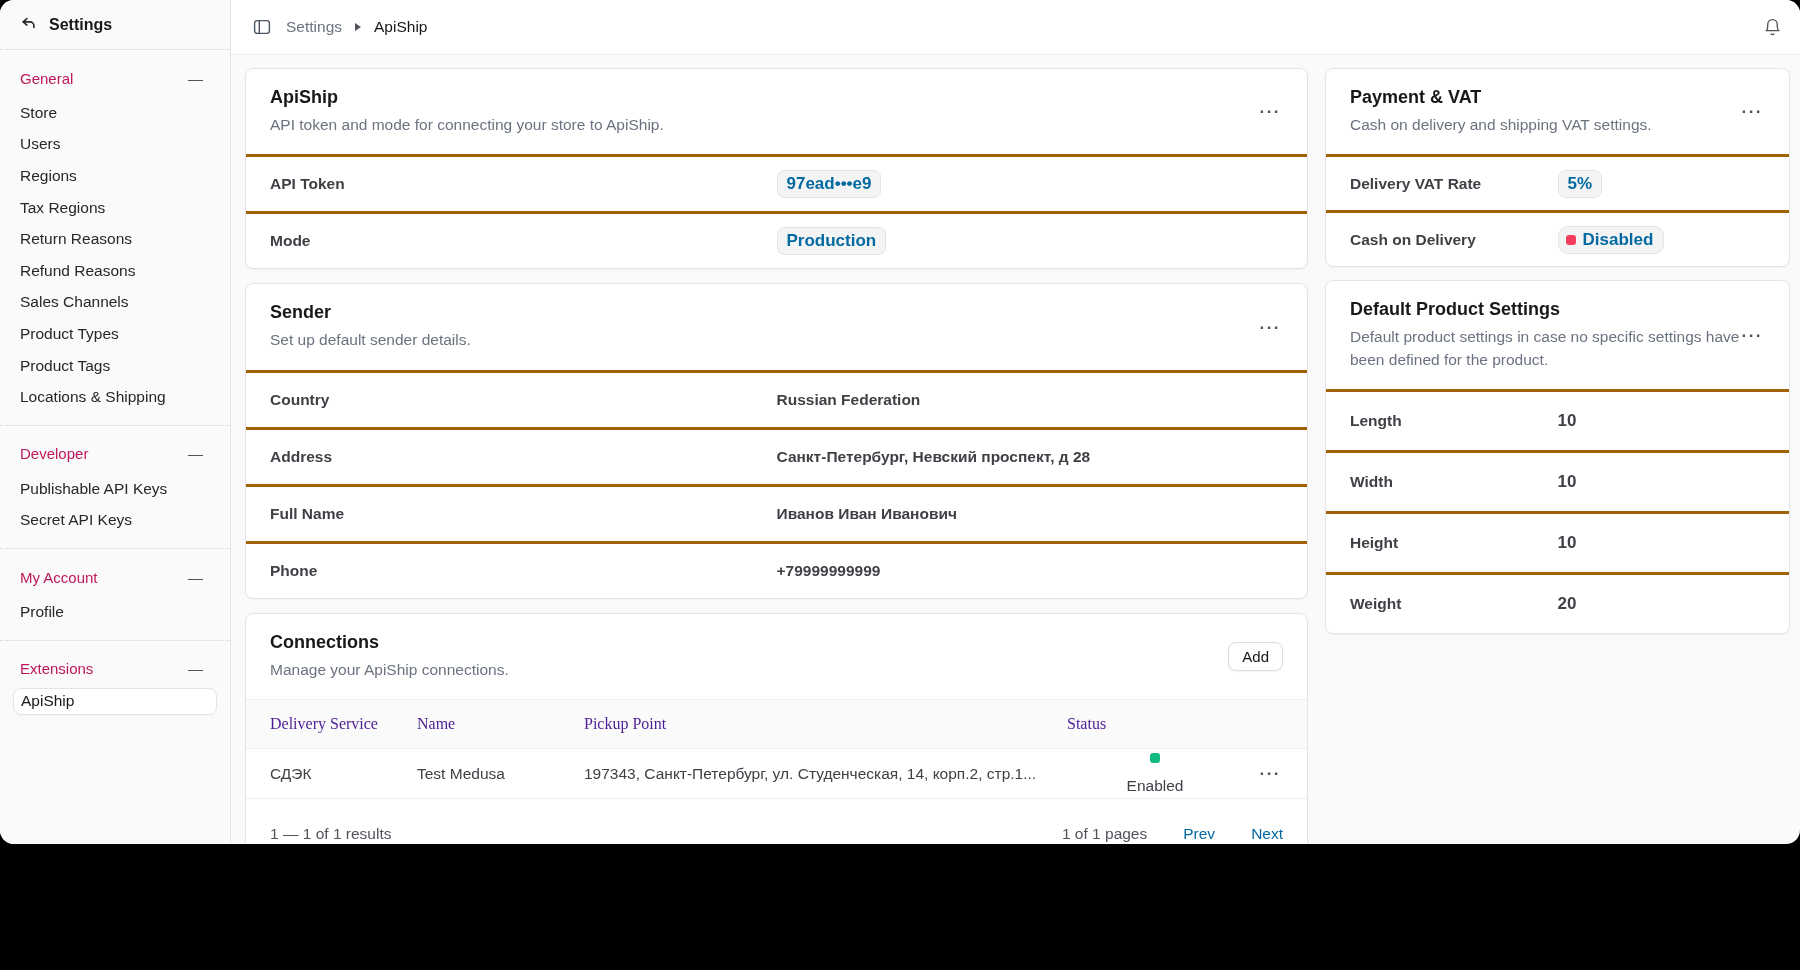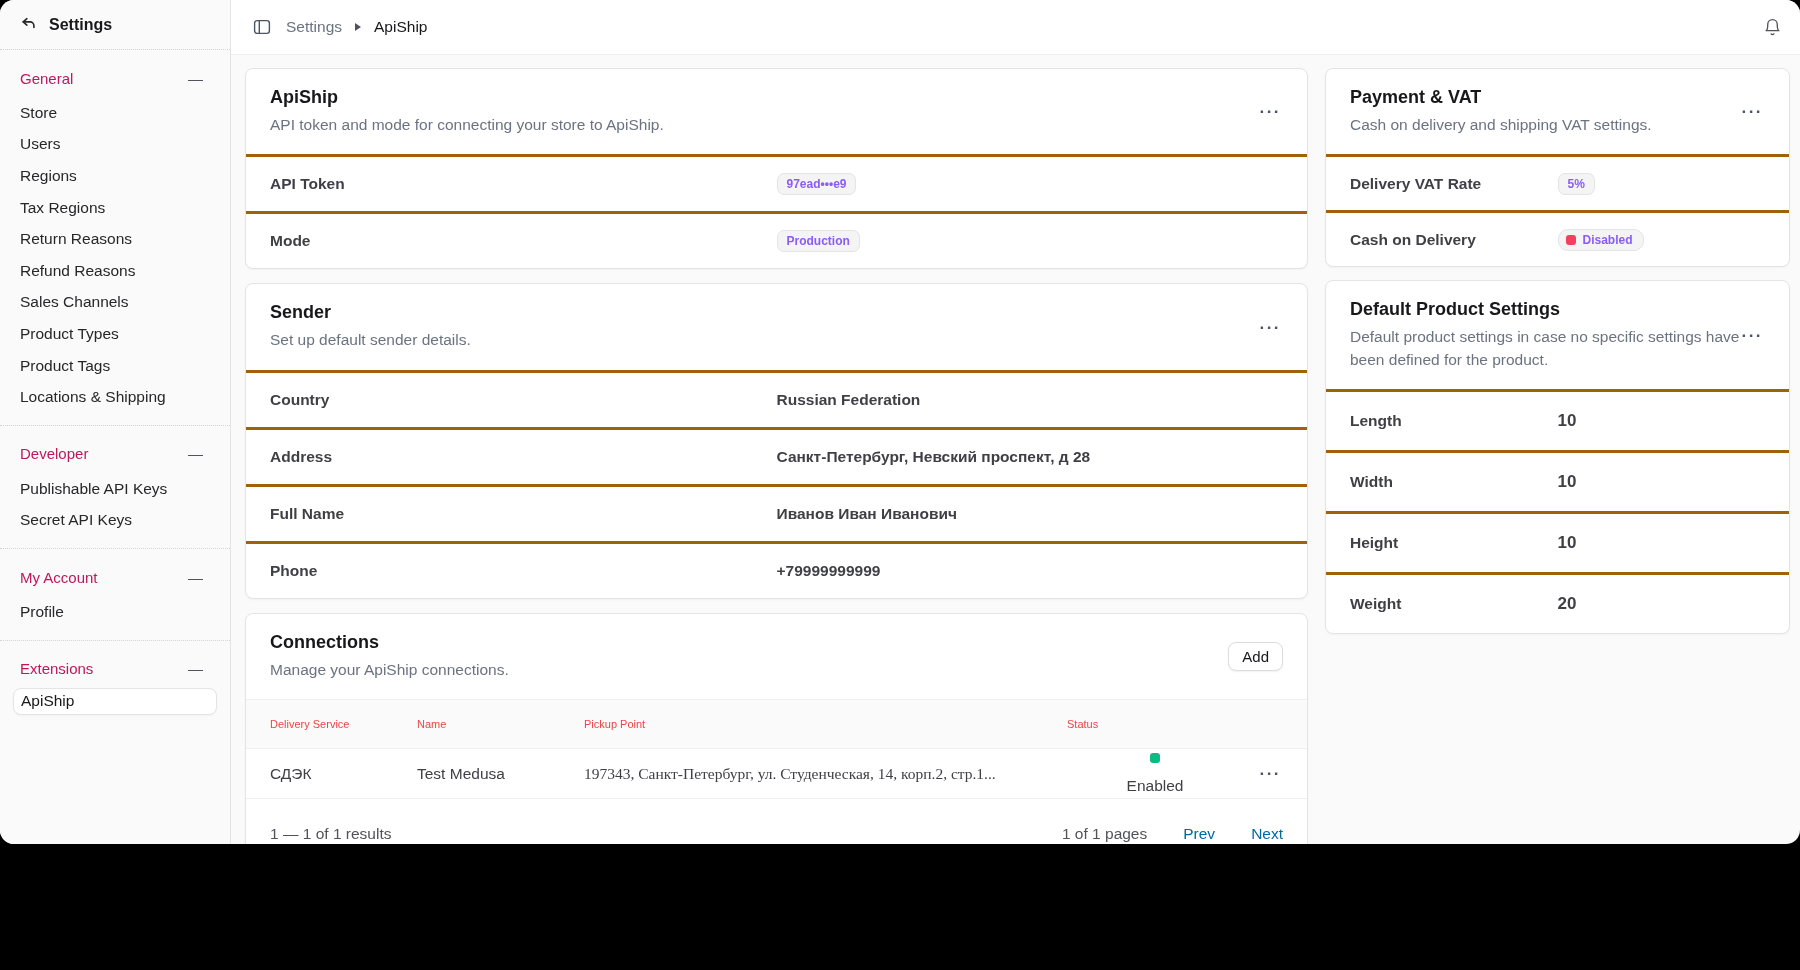--- a/index.html
+++ b/index.html
@@ -40,29 +40,29 @@
   .card-title { font-size:18px; font-weight:600; color:#18181b; margin-bottom:6px; }
   .card-sub { font-size:15.5px; color:#6b7280; line-height:1.45; }
   .col-side .card-sub { max-width:400px; }
   .dots-btn { border:none; background:none; color:#4b5563; font-size:17px; font-weight:700; letter-spacing:1.5px; cursor:pointer; line-height:1; padding:4px 2px; }
 
   .kv-row { display:grid; grid-template-columns:1fr 1fr; align-items:center; height:57px; padding:0 24px; border-top:3px solid #a16207; font-size:15.5px; color:#3f3f46;font-weight:bold; }
   .kv-row.h56 { height:56px; }
   .kv-row.h61 { height:60.8px; }
   .kv-value.num { font-size:17px; }
 
-  .badge { display:inline-flex; align-items:center; gap:7px; width:fit-content; background:#f4f4f5; border:1px solid #e4e4e7; border-radius:7px; padding:3px 9px; font-size:12px; color:#8b5cf6; }
+  .badge { display:inline-flex; align-items:center; gap:7px; width:fit-content; background:#f4f4f5; border:1px solid #e4e4e7; border-radius:7px; padding:3px 9px; font-size:17px; color:#0369a1; }
   .badge.pill { border-radius:10px; padding:3px 10px 3px 7px; }
   .dot { width:10px; height:10px; border-radius:3px; flex:none; }
 
   
   .tbl-head, .tbl-row { display:grid; grid-template-columns:147px 167px 483px 1fr 40px; align-items:center; padding:0 24px; height:50px; }
-  .tbl-head { background:#fafafa; border-top:1px solid #efeff1; border-bottom:1px solid #efeff1; font-size:11px; color:#ef4444; }
+  .tbl-head { background:#fafafa; border-top:1px solid #efeff1; border-bottom:1px solid #efeff1; font-size:16px; color:#4c1d95;font-family:Liberation Serif, serif; }
   .tbl-row { font-size:15.5px; color:#3f3f46; border-bottom:1px solid #efeff1; cursor:pointer; }
-  .cell-pickup { white-space:nowrap; overflow:hidden;font-family:Liberation Serif, serif; }
+  .cell-pickup { white-space:nowrap; overflow:hidden; }
   .status-cell { display:flex; align-items:center; gap:14px;flex-direction:column; }
   .row-menu { text-align:right; }
   .add-btn { background:#fff; border:1px solid #dcdce1; border-radius:8px; box-shadow:0 1px 2px rgba(0,0,0,.06); padding:5px 13px; font-size:15px; font-weight:500; color:#18181b; cursor:pointer; font-family:inherit; }
   .pagination { display:flex; align-items:center; height:69px; padding:0 24px; font-size:15.5px; color:#52525b; }
   .pag-right { margin-left:auto; display:flex; align-items:center; gap:36px; }
   .pag-btn { background:none; border:none; font-size:15.5px; color:#0369a1; cursor:default; font-family:inherit; }
 </style>
 </head>
 <body>
 

